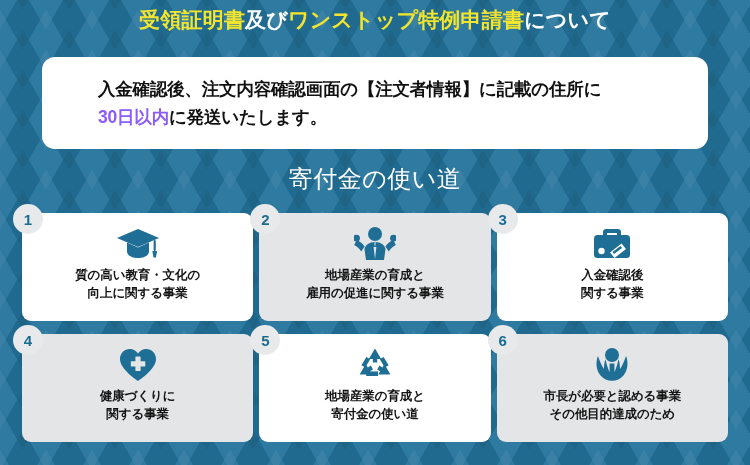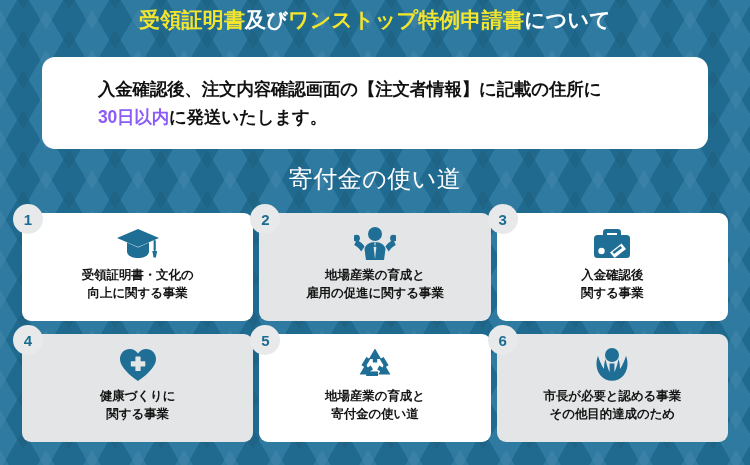--- a/index.html
+++ b/index.html
@@ -172,21 +172,21 @@
       <div class="badge">1</div>
       <div class="card-icon">
         <svg width="44" height="36" viewBox="0 0 44 36" fill="#1f6e95">
           <path d="M22 3 L43 12 L22 21 L1 12 Z"></path>
           <path d="M11 16.5 L11 25.5 C11 29.5 16 32 22 32 C28 32 33 29.5 33 25.5 L33 16.5 L22 21.4 Z"></path>
           <rect x="37.6" y="14" width="2.2" height="11" rx="1.1"></rect>
           <path d="M36.3 25 L41.1 25 L39.9 31.5 L37.5 31.5 Z"></path>
         </svg>
       </div>
       <div class="card-label">
-        <div>受領証明書・文化の</div>
+        <div>質の高い教育・文化の</div>
         <div>向上に関する事業</div>
       </div>
     </div>
 
     <div class="card bg-gray">
       <div class="badge">2</div>
       <div class="card-icon">
         <svg width="42" height="36" viewBox="0 0 42 36" fill="#1f6e95">
           <circle cx="21" cy="8" r="7"></circle>
           <path d="M21 16 C15 16 11.5 19 10.5 23 L12 34 L30 34 L31.5 23 C30.5 19 27 16 21 16 Z"></path>

